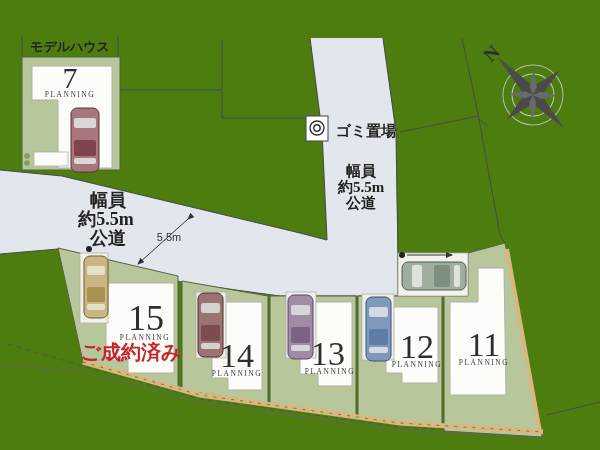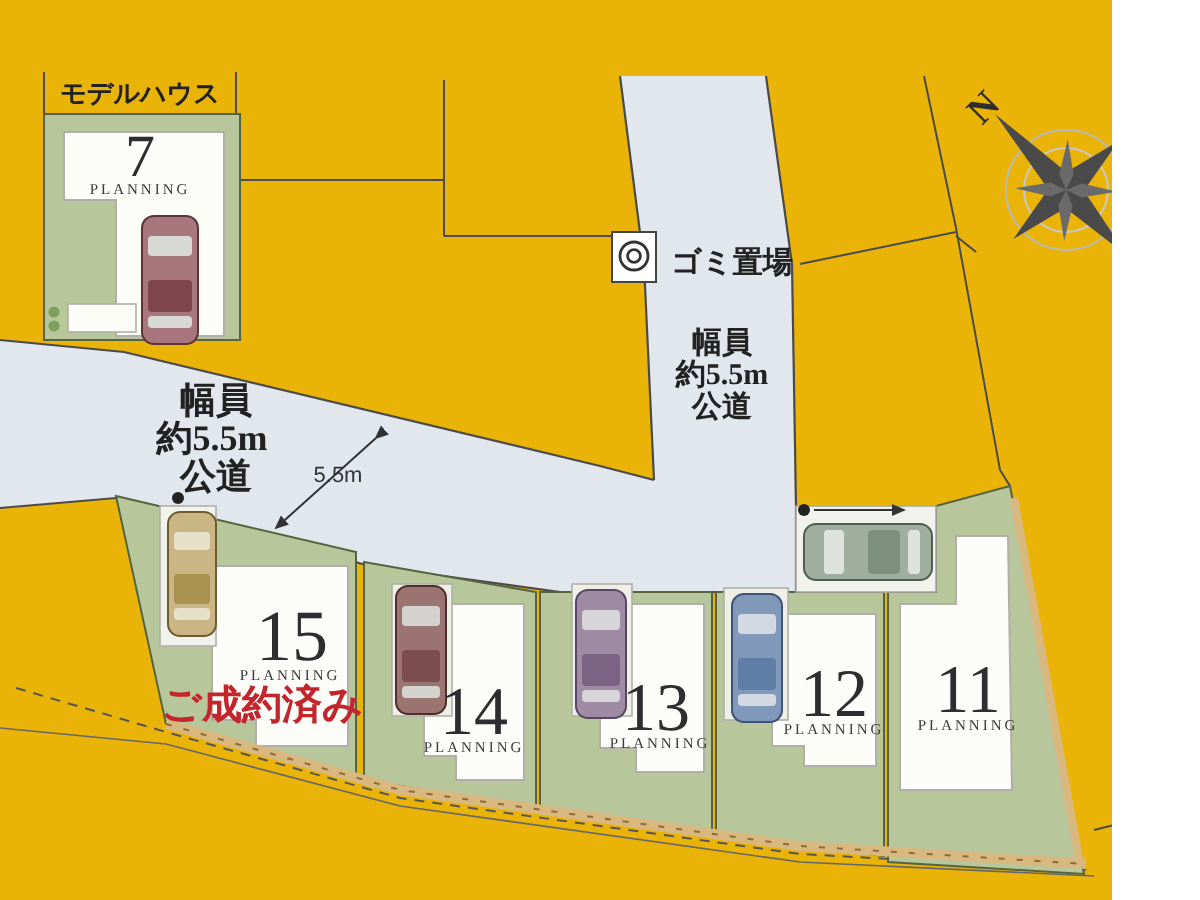--- a/index.html
+++ b/index.html
@@ -1,17 +1,17 @@
 <!DOCTYPE html>
 <html><head>
 <meta charset="utf-8">
 <style>
   html,body{margin:0;padding:0;}
   body{background:#ffffff;font-family:"Liberation Serif","DejaVu Serif",serif;}
-  #plan{position:relative;width:556px;height:450px;background:#eab308;overflow:hidden;}
+  #plan{position:relative;width:600px;height:450px;background:#4d7c0f;overflow:hidden;}
   svg{position:absolute;left:0;top:0;}
   text{fill:#222;}
   .jp-bold{font-weight:bold;font-family:"Liberation Serif","DejaVu Serif",serif;}
   .lot-num{font-family:"Liberation Serif","DejaVu Serif",serif;fill:#2e2e30;}
   .planning{font-family:"Liberation Serif","DejaVu Serif",serif;letter-spacing:1.5px;fill:#3a3a3c;}
   .sold{font-weight:bold;fill:#c2252b;}
   .dim{font-family:"Liberation Sans","DejaVu Sans",sans-serif;fill:#333;}
 </style>
 </head>
 <body>

